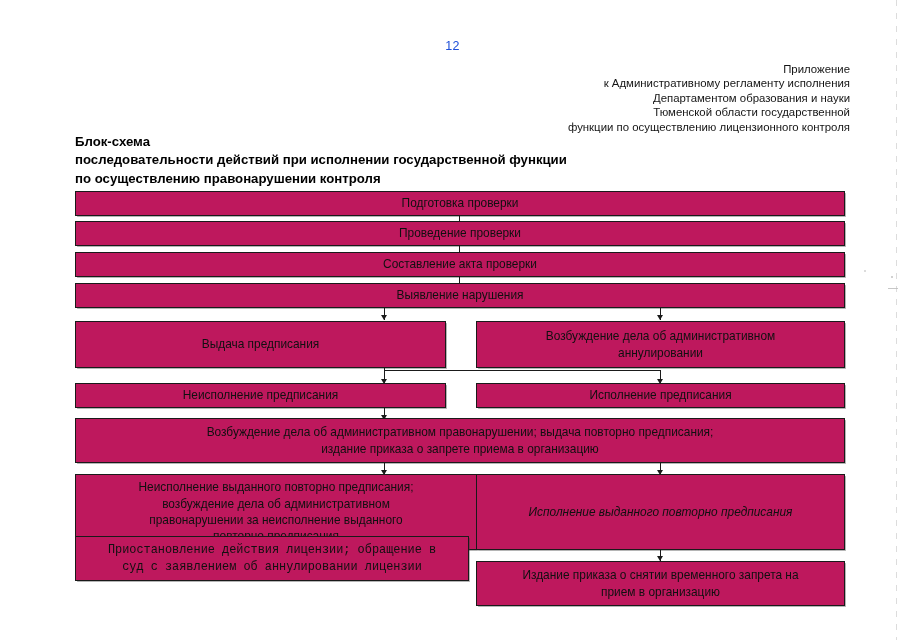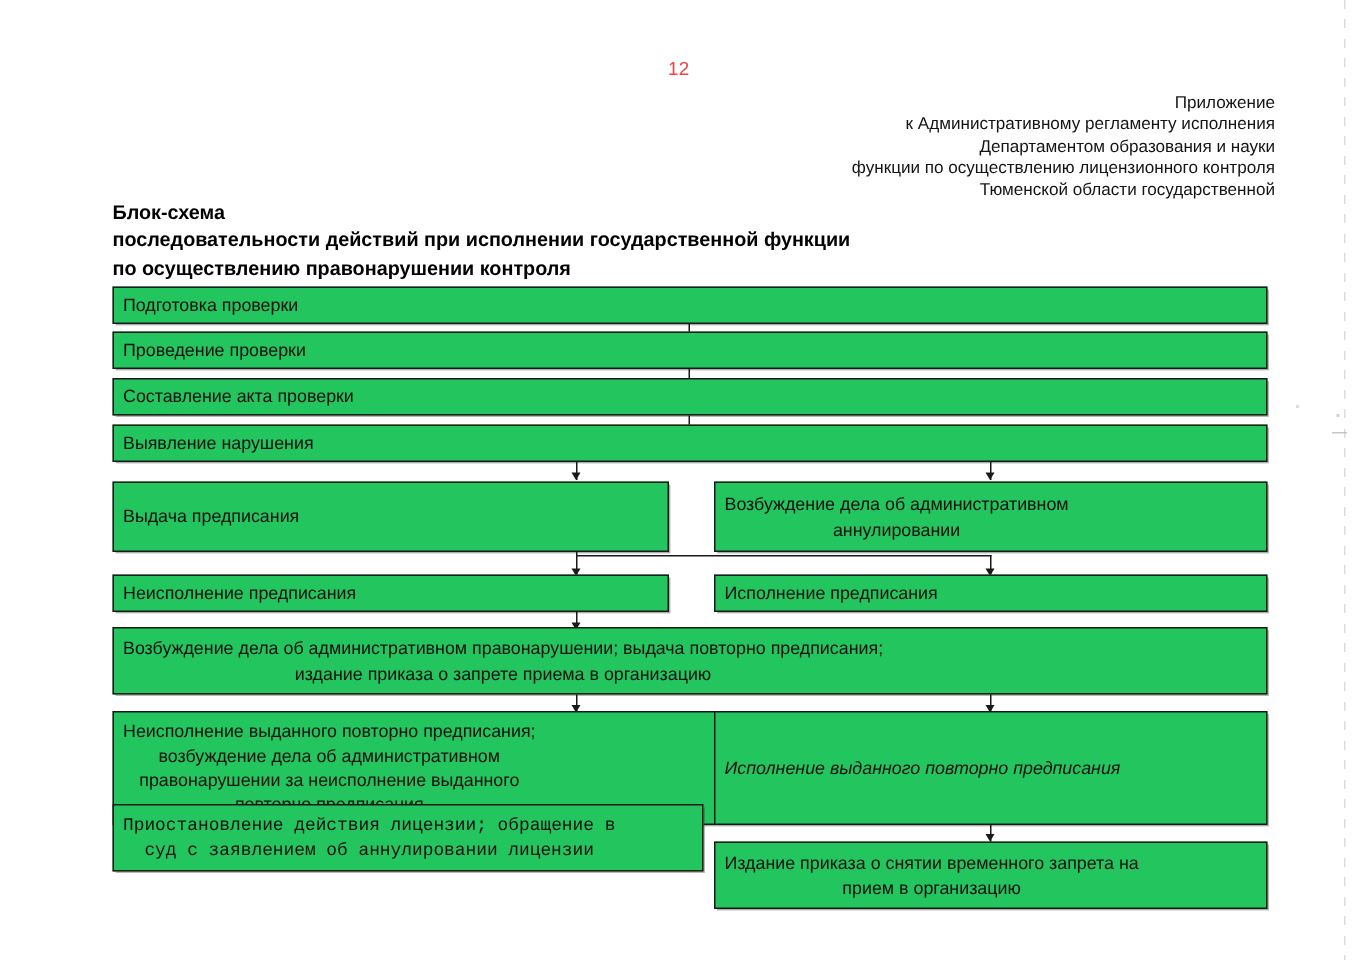--- a/index.html
+++ b/index.html
@@ -27,21 +27,21 @@
 
   
   .page-number {
     position: absolute;
     left: 0;
     top: 39px;
     width: 905px;
     text-align: center;
     font-size: 12.5px;
     letter-spacing: 0.2px;
-    color: #ef4444;
+    color: #1d4ed8;
   }
 
   
   .appendix {
     position: absolute;
     right: 55px;
     top: 62px;
     width: 440px;
     text-align: right;
     font-size: 11.4px;
@@ -71,23 +71,24 @@
     left: 0;
     top: 0;
     width: 905px;
     height: 640px;
   }
 
   .node {
     position: absolute;
     box-sizing: border-box;
     border: 1.3px solid #1a1a1a;
-    background: #22c55e;
+    background: #be185d;
     display: flex;
     align-items: center;
+    justify-content: center;
     text-align: center;
     font-size: 11.9px;
     line-height: 16.4px;
     color: #101010;
     padding: 2px 6px;
     
     box-shadow: 1.5px 1.5px 0 -0.6px rgba(60,60,60,0.42);
   }
   .node .label { display: block; }
   .node .label span { display: block; white-space: nowrap; }
@@ -132,22 +133,22 @@
 <body>
 
 <div class="page">
 
   <div class="page-number">12</div>
 
   <div class="appendix">
     <div>Приложение</div>
     <div>к Административному регламенту исполнения</div>
     <div>Департаментом образования и науки</div>
+    <div>Тюменской области государственной</div>
     <div>функции по осуществлению лицензионного контроля</div>
-    <div>Тюменской области государственной</div>
   </div>
 
   <div class="title-block">
     <span class="t-line">Блок-схема</span>
     <span class="t-line">последовательности действий при исполнении государственной функции</span>
     <span class="t-line">по осуществлению правонарушении контроля</span>
   </div>
 
   <div class="flow">
 

